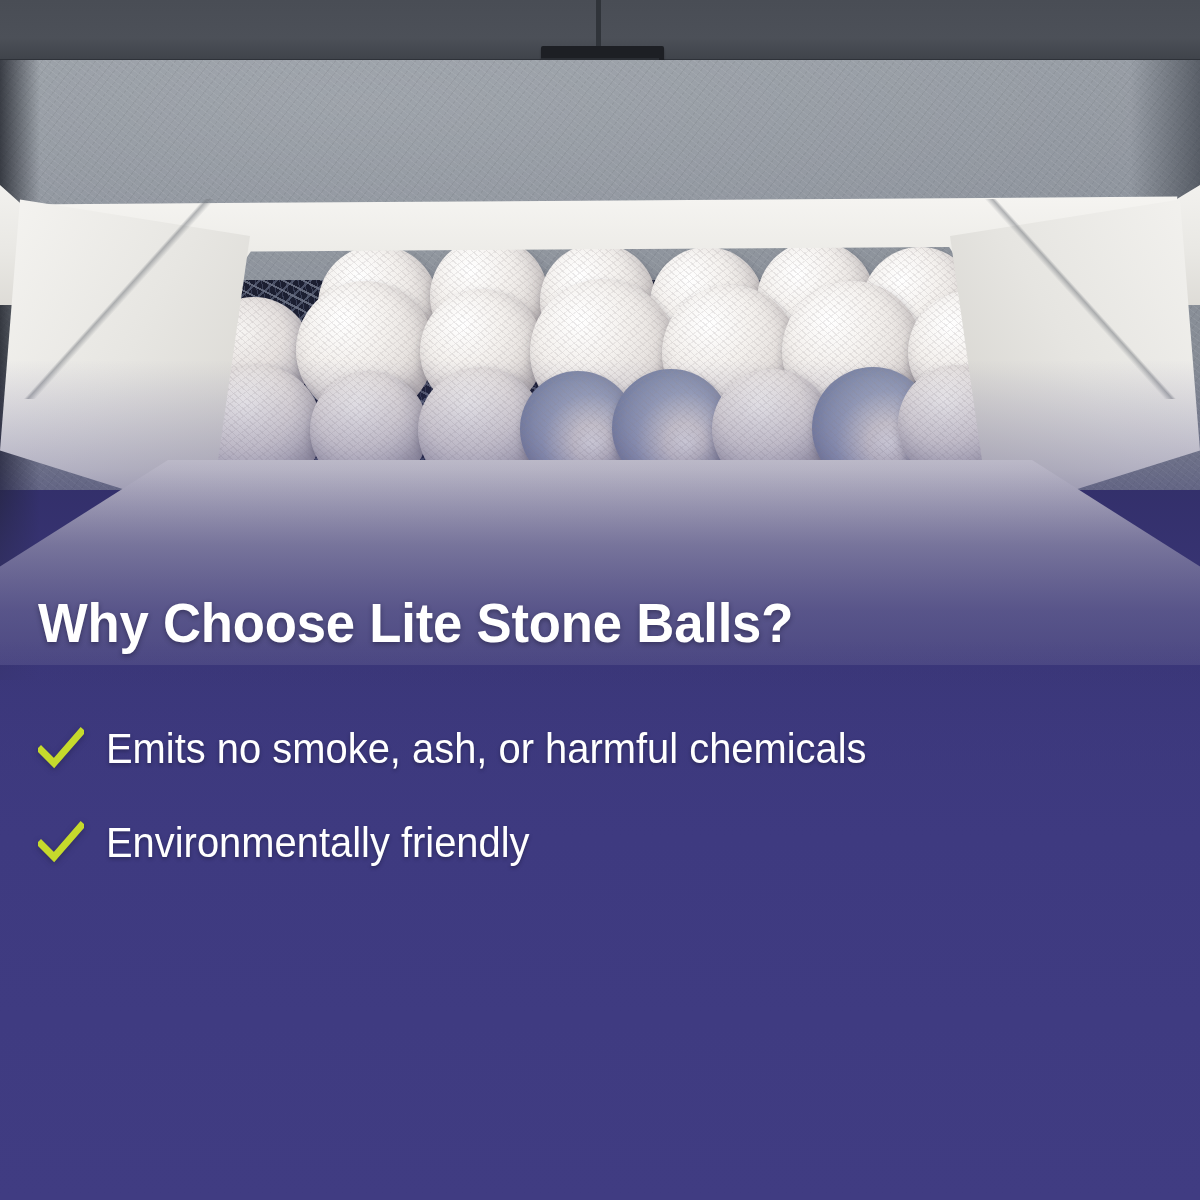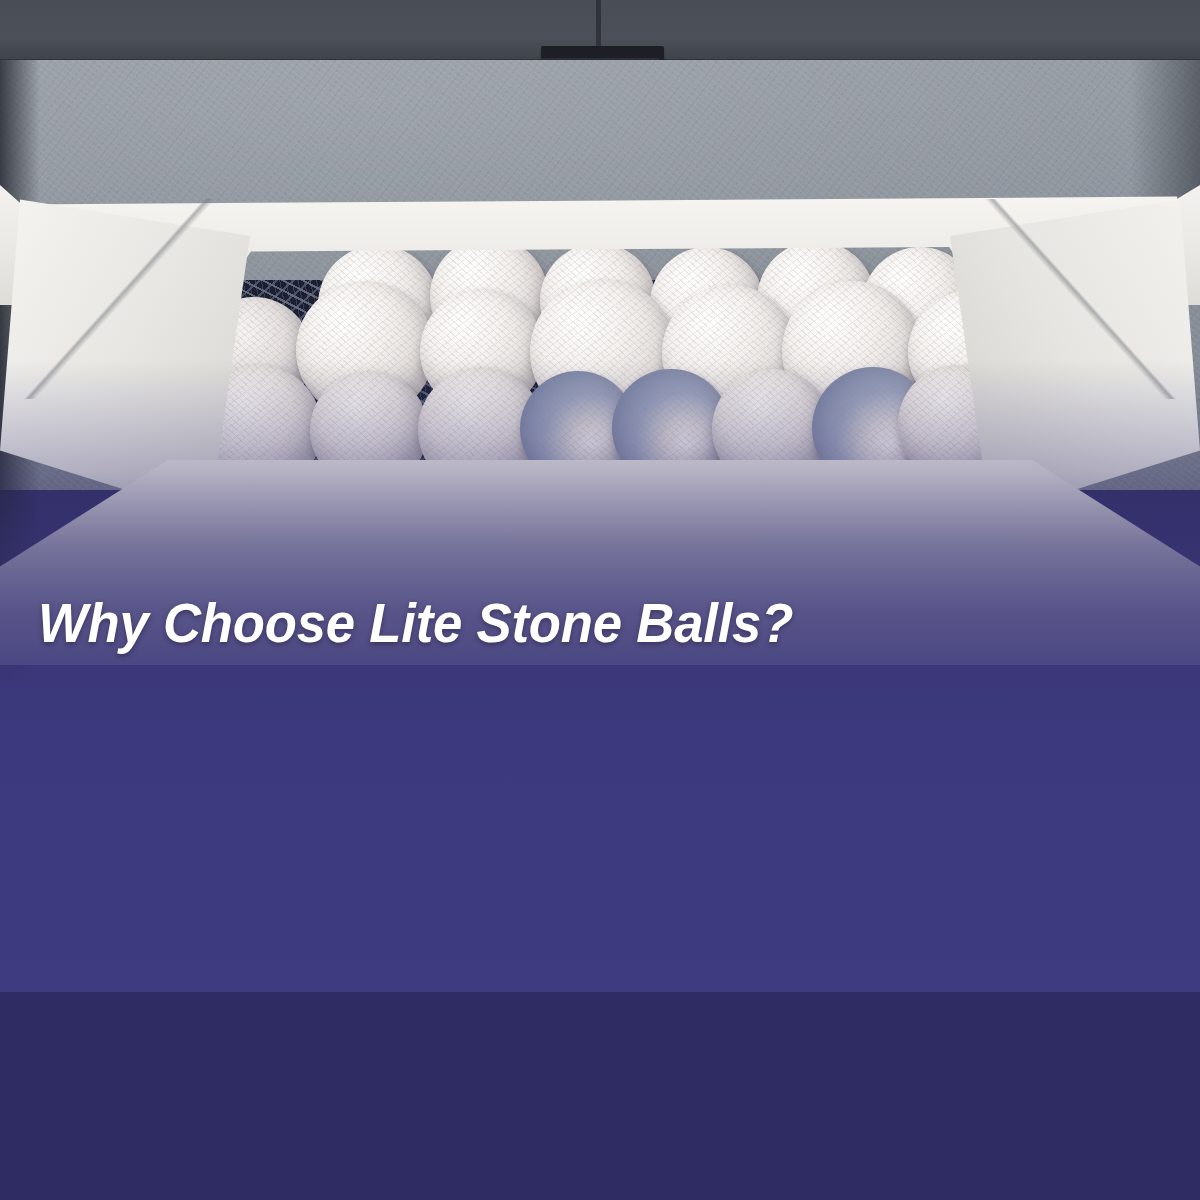--- a/index.html
+++ b/index.html
@@ -2,21 +2,21 @@
 <html><head>
 <meta charset="utf-8">
 <title>Why Choose Lite Stone Balls</title>
 <style>
   html,body{margin:0;padding:0;}
   body{
     width:1200px;height:1200px;overflow:hidden;
     font-family:"Liberation Sans","DejaVu Sans",sans-serif;
     background:#2f2c63;
   }
-  .canvas{position:relative;width:1200px;height:992px;overflow:hidden;font-style:italic;}
+  .canvas{position:relative;width:1200px;height:1200px;overflow:hidden;}
 
   
   .photo{position:absolute;inset:0;overflow:hidden;}
 
   
   .band-dark{
     position:absolute;left:0;top:0;width:1200px;height:62px;
     background:linear-gradient(180deg,#494d55 0%,#4c5058 60%,#3e4249 100%);
   }
   .band-dark:after{
@@ -253,19 +253,35 @@
   <div class="overlay"></div>
   <div class="overlay-bottom"></div>
 
   <div class="content">
 
     <div class="headline">Why Choose Lite Stone Balls?</div>
 
     <div class="list">
 
 
-
-
+      <div class="item">
+        <span class="check">
+          <svg viewBox="0 0 46 46" aria-hidden="true">
+            <path d="M3 24 L16 37 L43 6" fill="none" stroke="#c6da2c" stroke-width="7" stroke-linecap="square" stroke-linejoin="miter"></path>
+          </svg>
+        </span>
+        <span class="item-label">Emits no smoke, ash, or harmful chemicals</span>
+      </div>
+
+
+      <div class="item">
+        <span class="check">
+          <svg viewBox="0 0 46 46" aria-hidden="true">
+            <path d="M3 24 L16 37 L43 6" fill="none" stroke="#c6da2c" stroke-width="7" stroke-linecap="square" stroke-linejoin="miter"></path>
+          </svg>
+        </span>
+        <span class="item-label">Environmentally friendly</span>
+      </div>
 
 
     </div>
   </div>
 </div>
 
 </body></html>

